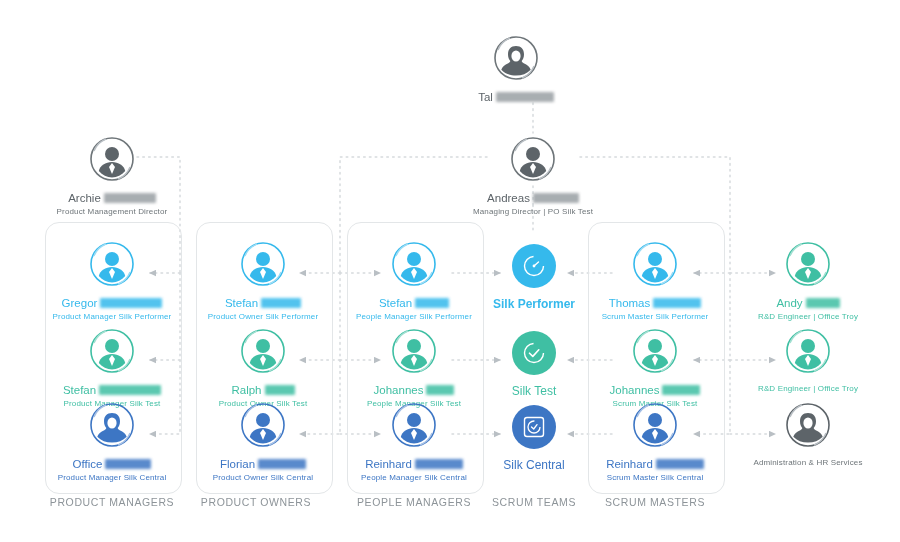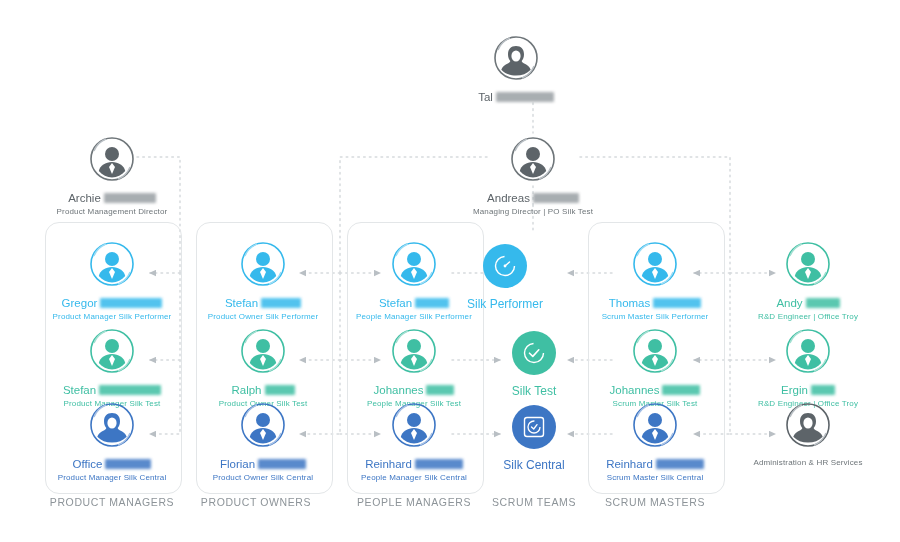--- a/index.html
+++ b/index.html
@@ -361,36 +361,35 @@
       </div>
       <div class="node c-teal" style="left: 808px; top: 325px;">
         <div class="avatar"><svg viewBox="0 0 52 52" width="52" height="52">
     <circle cx="26" cy="26" r="21" fill="none" stroke="#3fbfa3" stroke-width="1.6"></circle>
     <path d="M8 18 A21 21 0 0 1 20 6" fill="none" stroke="#a2dfd1" stroke-width="1.4"></path>
     <path d="M44 34 A21 21 0 0 1 32 46" fill="none" stroke="#a2dfd1" stroke-width="1.4"></path>
     <circle cx="26" cy="21" r="7" fill="#3fbfa3"></circle>
        <path d="M26 29c-6.5 0-12 3.6-13.2 9 3.5 4.2 8.2 6.4 13.2 6.4S35.7 42.2 39.2 38c-1.2-5.4-6.7-9-13.2-9z" fill="#3fbfa3"></path>
        <path d="M26 30 l-3 4 3 7 3-7z" fill="#ffffff"></path>
           </svg></div>
-     <div class="name"><span class="given">Ergin</span><span class="redact" style="width:24px;"></span></div>
      <div class="role">R&amp;D Engineer | Office Troy</div>
       </div>
       <div class="node c-gray" style="left: 808px; top: 399px;">
         <div class="avatar"><svg viewBox="0 0 52 52" width="52" height="52">
     <circle cx="26" cy="26" r="21" fill="none" stroke="#5d6469" stroke-width="1.6"></circle>
     <path d="M8 18 A21 21 0 0 1 20 6" fill="none" stroke="#b9bfc4" stroke-width="1.4"></path>
     <path d="M44 34 A21 21 0 0 1 32 46" fill="none" stroke="#b9bfc4" stroke-width="1.4"></path>
     <path d="M26 14c-5.2 0-8 3.3-8 8.2 0 3.1 1 5.4 2.3 6.8-.3 1-.9 1.7-2 2.2-3.6 1.5-6.1 3.6-7 6.5 3.7 4 8.8 5.9 14.7 5.9s11-1.9 14.7-5.9c-.9-2.9-3.4-5-7-6.5-1.1-.5-1.7-1.2-2-2.2 1.3-1.4 2.3-3.7 2.3-6.8 0-4.9-2.8-8.2-8-8.2z" fill="#5d6469"></path>
        <ellipse cx="26" cy="24" rx="4.6" ry="5.6" fill="#ffffff"></ellipse>
           </svg></div>
      <div class="role">Administration &amp; HR Services</div>
       </div>
     </div>
   <div id="teams-layer">
-      <div class="team t-blue" style="left: 505px; top: 244px;">
+      <div class="team t-blue" style="left: 534px; top: 244px; font-weight: bold;">
         <div class="disc">
           <svg viewBox="0 0 28 28" width="28" height="28">
             <circle cx="14" cy="14" r="9.5" fill="none" stroke="#fff" stroke-width="1.4" stroke-dasharray="44 16"></circle>
             <path d="M14 14 L18.5 10" stroke="#fff" stroke-width="1.4" fill="none" stroke-linecap="round"></path>
             <circle cx="14" cy="14" r="1.4" fill="#fff"></circle>
           </svg>
         </div>
      <div class="tname">Silk Performer</div>
       </div>
       <div class="team t-teal" style="left: 534px; top: 331px;">

